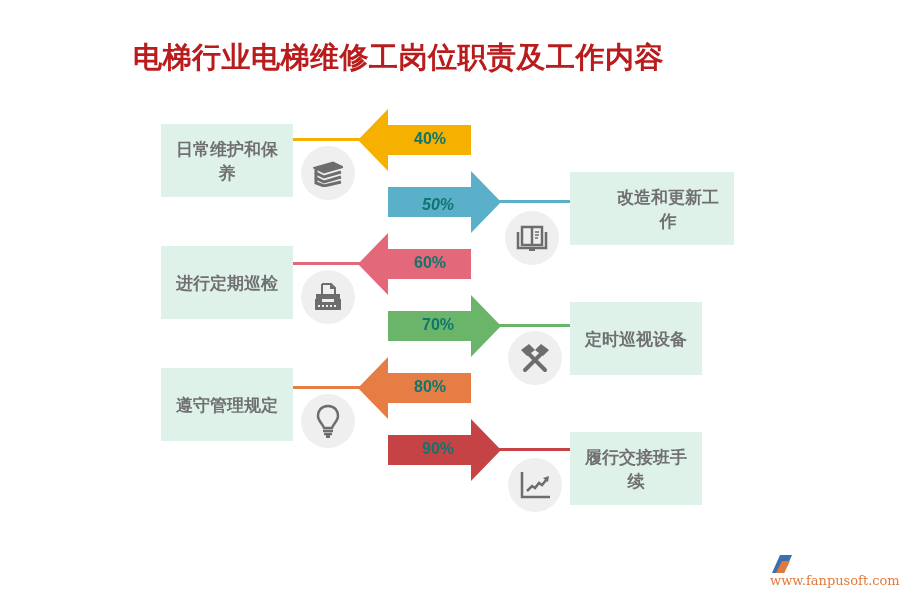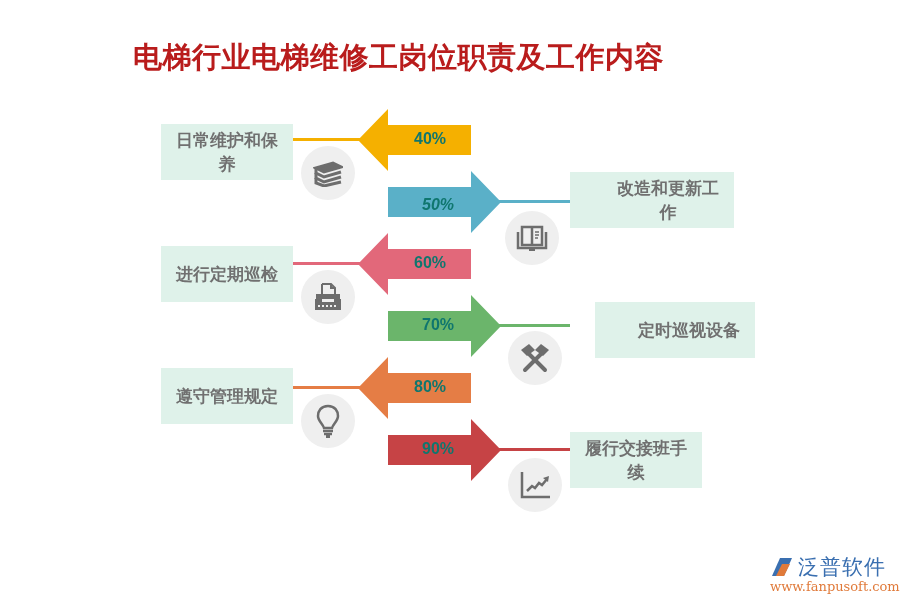--- a/index.html
+++ b/index.html
@@ -1,18 +1,18 @@
 <!DOCTYPE html>
 <html><head>
 <meta charset="utf-8">
 <style>
   html,body{margin:0;padding:0;background:#ffffff;}
   body{width:900px;height:600px;position:relative;overflow:hidden;font-family:"DejaVu Sans","Liberation Sans",sans-serif;}
   .title{position:absolute;left:133px;top:38px;font-size:29px;font-weight:bold;color:#b91c1c;letter-spacing:0.5px;white-space:nowrap;}
-  .box{position:absolute;width:132px;height:56px;background:#dff2ea;display:flex;align-items:center;justify-content:center;text-align:center;color:#707070;font-weight:bold;font-size:17px;line-height:24px;}
+  .box{position:absolute;width:132px;height:73px;background:#dff2ea;display:flex;align-items:center;justify-content:center;text-align:center;color:#707070;font-weight:bold;font-size:17px;line-height:24px;}
   .box span{display:block;width:112px;}
   .line{position:absolute;height:3px;}
   .arrow{position:absolute;}
   .arrow svg{display:block;}
   .pct{position:absolute;color:#0f766e;font-weight:bold;font-size:16px;font-family:"Liberation Sans","DejaVu Sans",sans-serif;width:84px;text-align:center;}
   .icon{position:absolute;width:54px;height:54px;border-radius:50%;background:#efefef;display:flex;align-items:center;justify-content:center;}
   .logo{position:absolute;left:770px;top:553px;width:125px;}
   .logo-row{display:flex;align-items:center;}
   .logo-text{font-size:21px;color:#3a6fb0;letter-spacing:1px;margin-left:4px;}
   .logo-url{font-family:"DejaVu Serif",serif;font-size:13px;color:#e07a3a;margin-top:-2px;}
@@ -98,21 +98,21 @@
     </svg>
 </div>
 
 <div class="arrow" style="left:388px;top:295px;">
   <svg width="114" height="62">
       <polygon points="0,16 83,16 83,0 113,31 83,62 83,46 0,46" fill="#6bb56b"></polygon>
     </svg>
 </div>
 <div class="pct" style="left:396px;top:316px;">70%</div>
 <div class="line" style="left:499px;top:324px;width:71px;background:#6bb56b;"></div>
-<div class="box" style="left:595px;top:302px;padding-left:28px;">
+<div class="box" style="left:570px;top:302px;">
     <span>定时巡视设备</span>
   </div>
 <div class="icon" style="left:508px;top:331px;">
   <svg width="32" height="32" viewBox="0 0 32 32">
       <g stroke="#6d6d6d" stroke-width="4" stroke-linecap="round">
         <line x1="8" y1="10" x2="26" y2="28"></line>
         <line x1="24" y1="10" x2="6" y2="28"></line>
       </g>
       <g fill="#6d6d6d">
         <polygon points="2,8 10,2 16,8 8,14"></polygon>
@@ -161,16 +161,15 @@
       <polygon points="24,8 30,6 29,12" fill="#6d6d6d"></polygon>
     </svg>
 </div>
 
 <div class="logo">
   <div class="logo-row">
     <svg width="24" height="22" viewBox="0 0 24 22">
         <polygon points="2,20 10,2 22,2 14,20" fill="#3a6fb0"></polygon>
         <polygon points="6,20 12,8 20,8 14,20" fill="#e07a3a"></polygon>
       </svg>
-    <span class="logo-text">泛普软件</span>
   </div>
   <div class="logo-url">www.fanpusoft.com</div>
 </div>
 
 </body></html>

